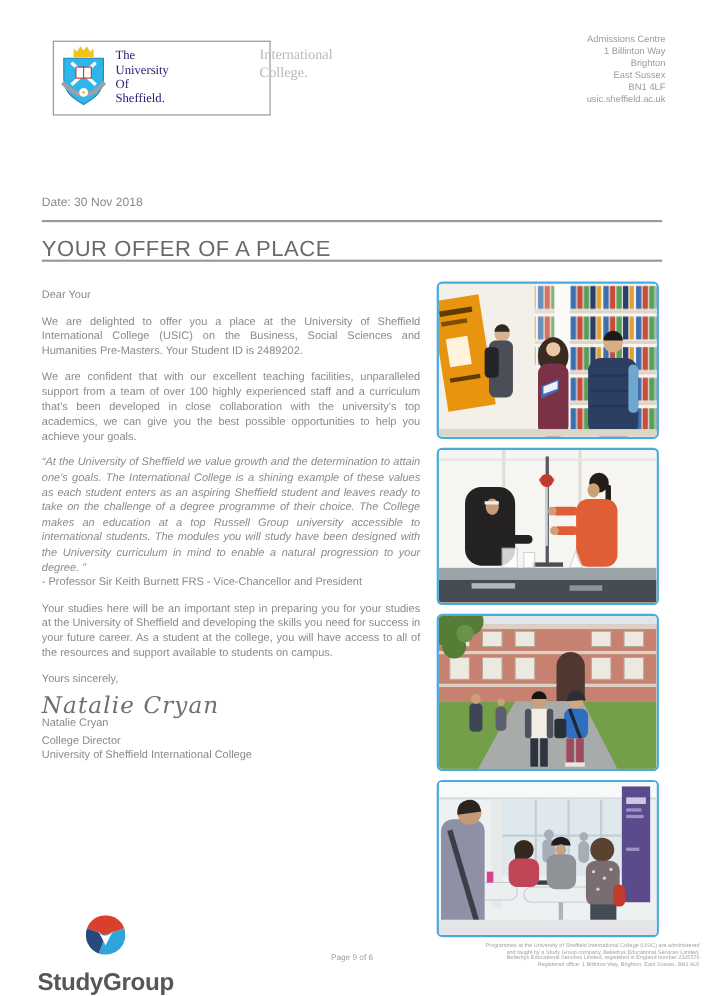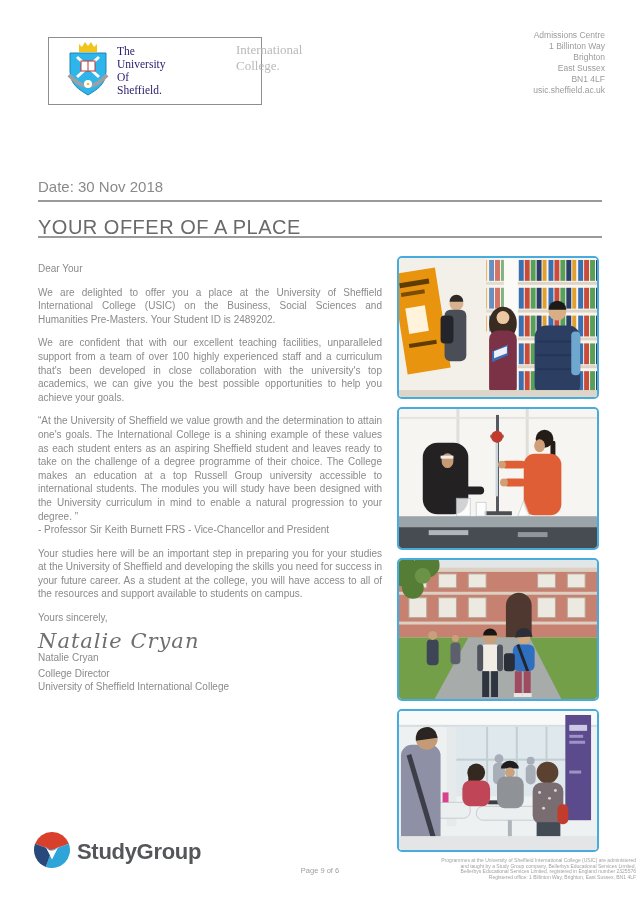--- a/index.html
+++ b/index.html
@@ -1,53 +1,53 @@
 <!DOCTYPE html>
 <html><head>
 <meta charset="utf-8">
 <style>
   html,body{margin:0;padding:0;background:#fff;}
   .page{position:relative;width:640px;height:905px;background:#ffffff;overflow:hidden;
         font-family:"Liberation Sans",sans-serif;}
 
   
-  .logo-box{position:absolute;left:48px;top:37px;width:214px;height:68px;
+  .logo-box{position:absolute;left:48px;top:37px;width:198px;height:68px;
             border:1px solid #8e8e8e;box-sizing:border-box;display:flex;align-items:center;
-            gap:8px;padding:4px 18px;background:#fff;}
+            gap:8px;padding:4px 6px;background:#fff;}
   .logo-text{font-family:"Liberation Serif",serif;color:#2a2170;font-size:11.5px;
              line-height:13px;white-space:pre-line;}
   .intl{position:absolute;left:236px;top:42px;font-family:"Liberation Serif",serif;
         color:#b9b9b9;font-size:13px;line-height:16px;white-space:pre-line;}
   .address{position:absolute;right:35px;top:30px;text-align:right;color:#9b9b9b;
            font-size:8.5px;line-height:11px;}
 
   
-  .date{position:absolute;left:38px;top:178px;color:#8a8a8a;font-size:15px;}
+  .date{position:absolute;left:38px;top:178px;color:#8a8a8a;font-size:11px;}
   .rule{position:absolute;left:38px;width:564px;height:2px;background:#9a9a9a;}
   .rule.r1{top:200px;} .rule.r2{top:236px;}
   .title{position:absolute;left:38px;top:216px;color:#6a6a6a;font-size:20px;
          letter-spacing:0.5px;}
 
   
   .body-col{position:absolute;left:38px;top:262px;width:344px;color:#8a8a8a;
             font-size:10px;line-height:13.6px;}
   .body-col p{margin:0 0 10px 0;text-align:justify;}
-  .body-col p.nogap{margin-bottom:0;}
+  .body-col p.nogap{margin-bottom:0;font-style:italic;}
   .sig-script{font-family:"DejaVu Serif",serif;font-style:italic;font-size:21px;
               color:#6f6f6f;letter-spacing:1px;margin:6px 0 3px 0;}
   .sig-block{margin-top:2px;}
 
   
   .photo-col{position:absolute;left:397px;top:256px;width:202px;}
   .photo{width:198px;height:139px;border:2px solid #47abdd;border-radius:5px;
          overflow:hidden;margin-bottom:8px;background:#f4f1ec;}
   .photo svg{display:block;width:100%;height:100%;}
 
   
-  .sg-logo{position:absolute;left:34px;top:832px;display:flex;align-items:center;gap:7px;}
+  .sg-logo{position:absolute;left:34px;top:832px;display:flex;align-items:center;gap:7px;flex-direction:column;}
   .sg-text{font-size:22px;font-weight:700;color:#55565a;letter-spacing:-0.3px;}
   .page-num{position:absolute;left:50%;transform:translateX(-50%);top:866px;
             color:#9e9e9e;font-size:7.5px;}
   .legal{position:absolute;right:4px;top:858px;width:240px;text-align:right;
          color:#a3a3a3;font-size:5px;line-height:5.6px;}
 </style>
 </head>
 <body>
 
 <div class="page">

